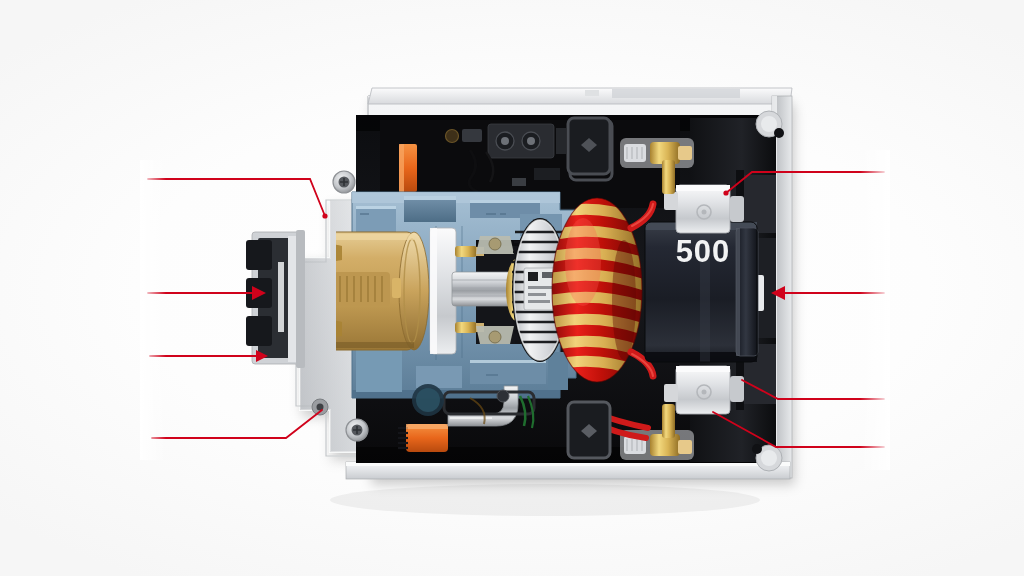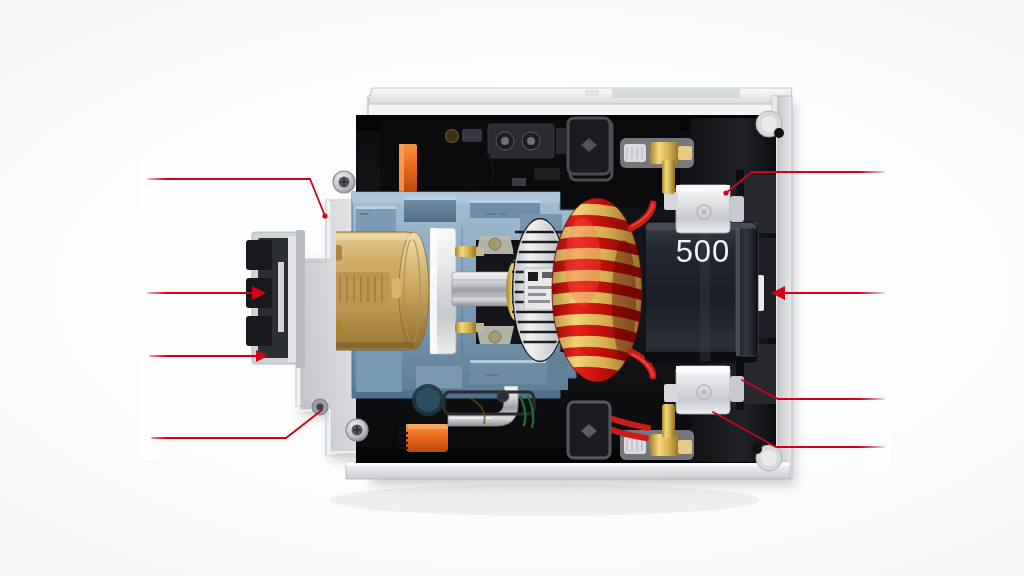--- a/index.html
+++ b/index.html
@@ -2,21 +2,21 @@
 <html><head>
 <meta charset="utf-8">
 <title>Cutaway Diagram</title>
 <style>
   html,body{margin:0;padding:0;background:#ffffff;}
   body{
     width:1024px;height:576px;overflow:hidden;position:relative;
     font-family:"Liberation Sans", sans-serif;
   }
   #stage{position:absolute;inset:0;background:
-      radial-gradient(ellipse 70% 60% at 52% 50%, #ffffff 0%, #fdfdfd 55%, #f6f6f6 100%);}
+      radial-gradient(ellipse 70% 60% at 52% 50%, #ffffff 0%, #fdfdfd 55%, #f6f6f6 100%); font-weight: bold;}
   #svgroot{position:absolute;inset:0;width:1024px;height:576px;}
 </style>
 </head>
 <body>
 
 <div id="stage">
 <svg id="svgroot" viewBox="0 0 1024 576" xmlns="http://www.w3.org/2000/svg">
   <defs>
     <linearGradient id="gHousing" x1="0" y1="0" x2="0" y2="1">
       <stop offset="0%" stop-color="#f5f6f7"></stop>

